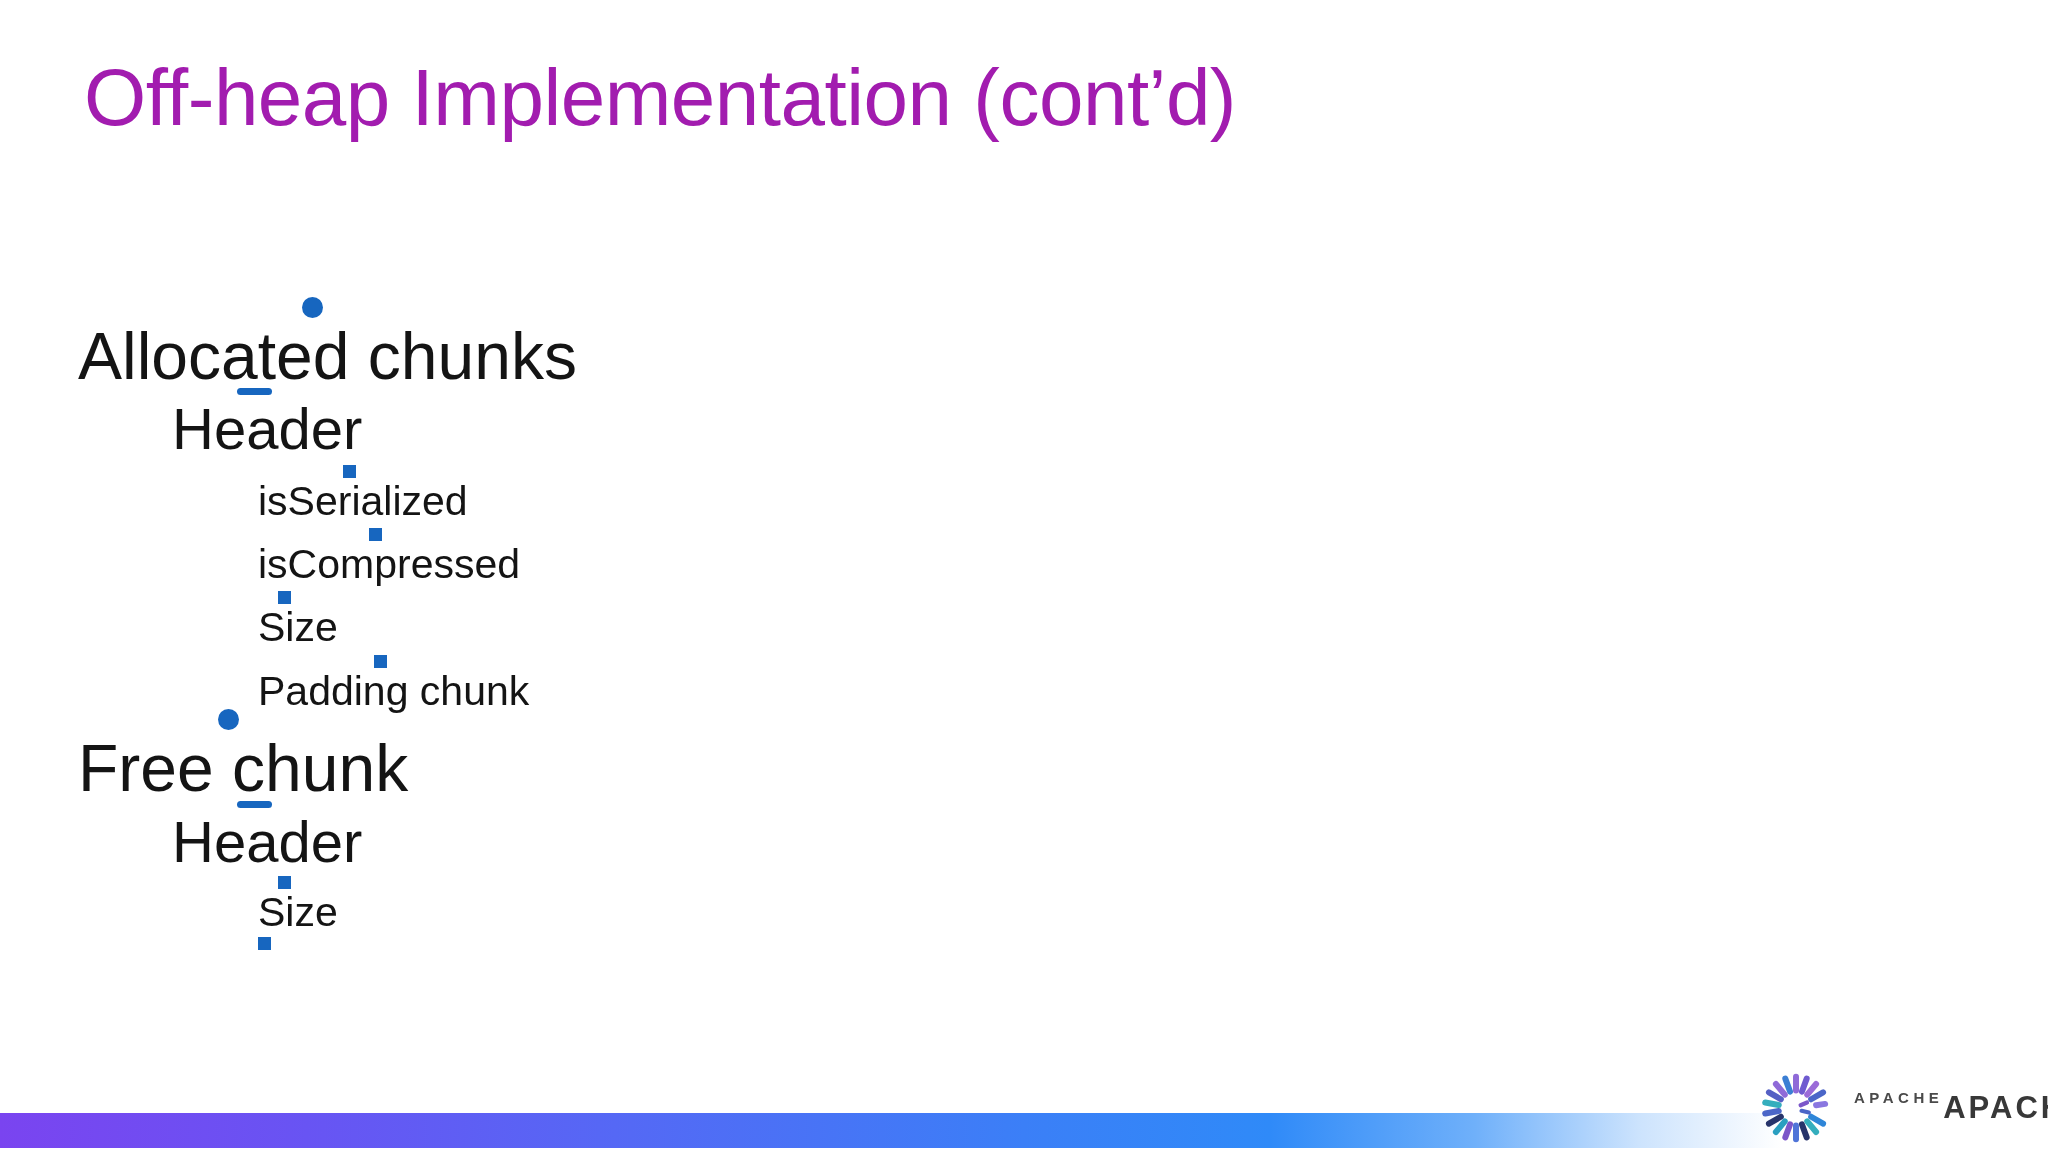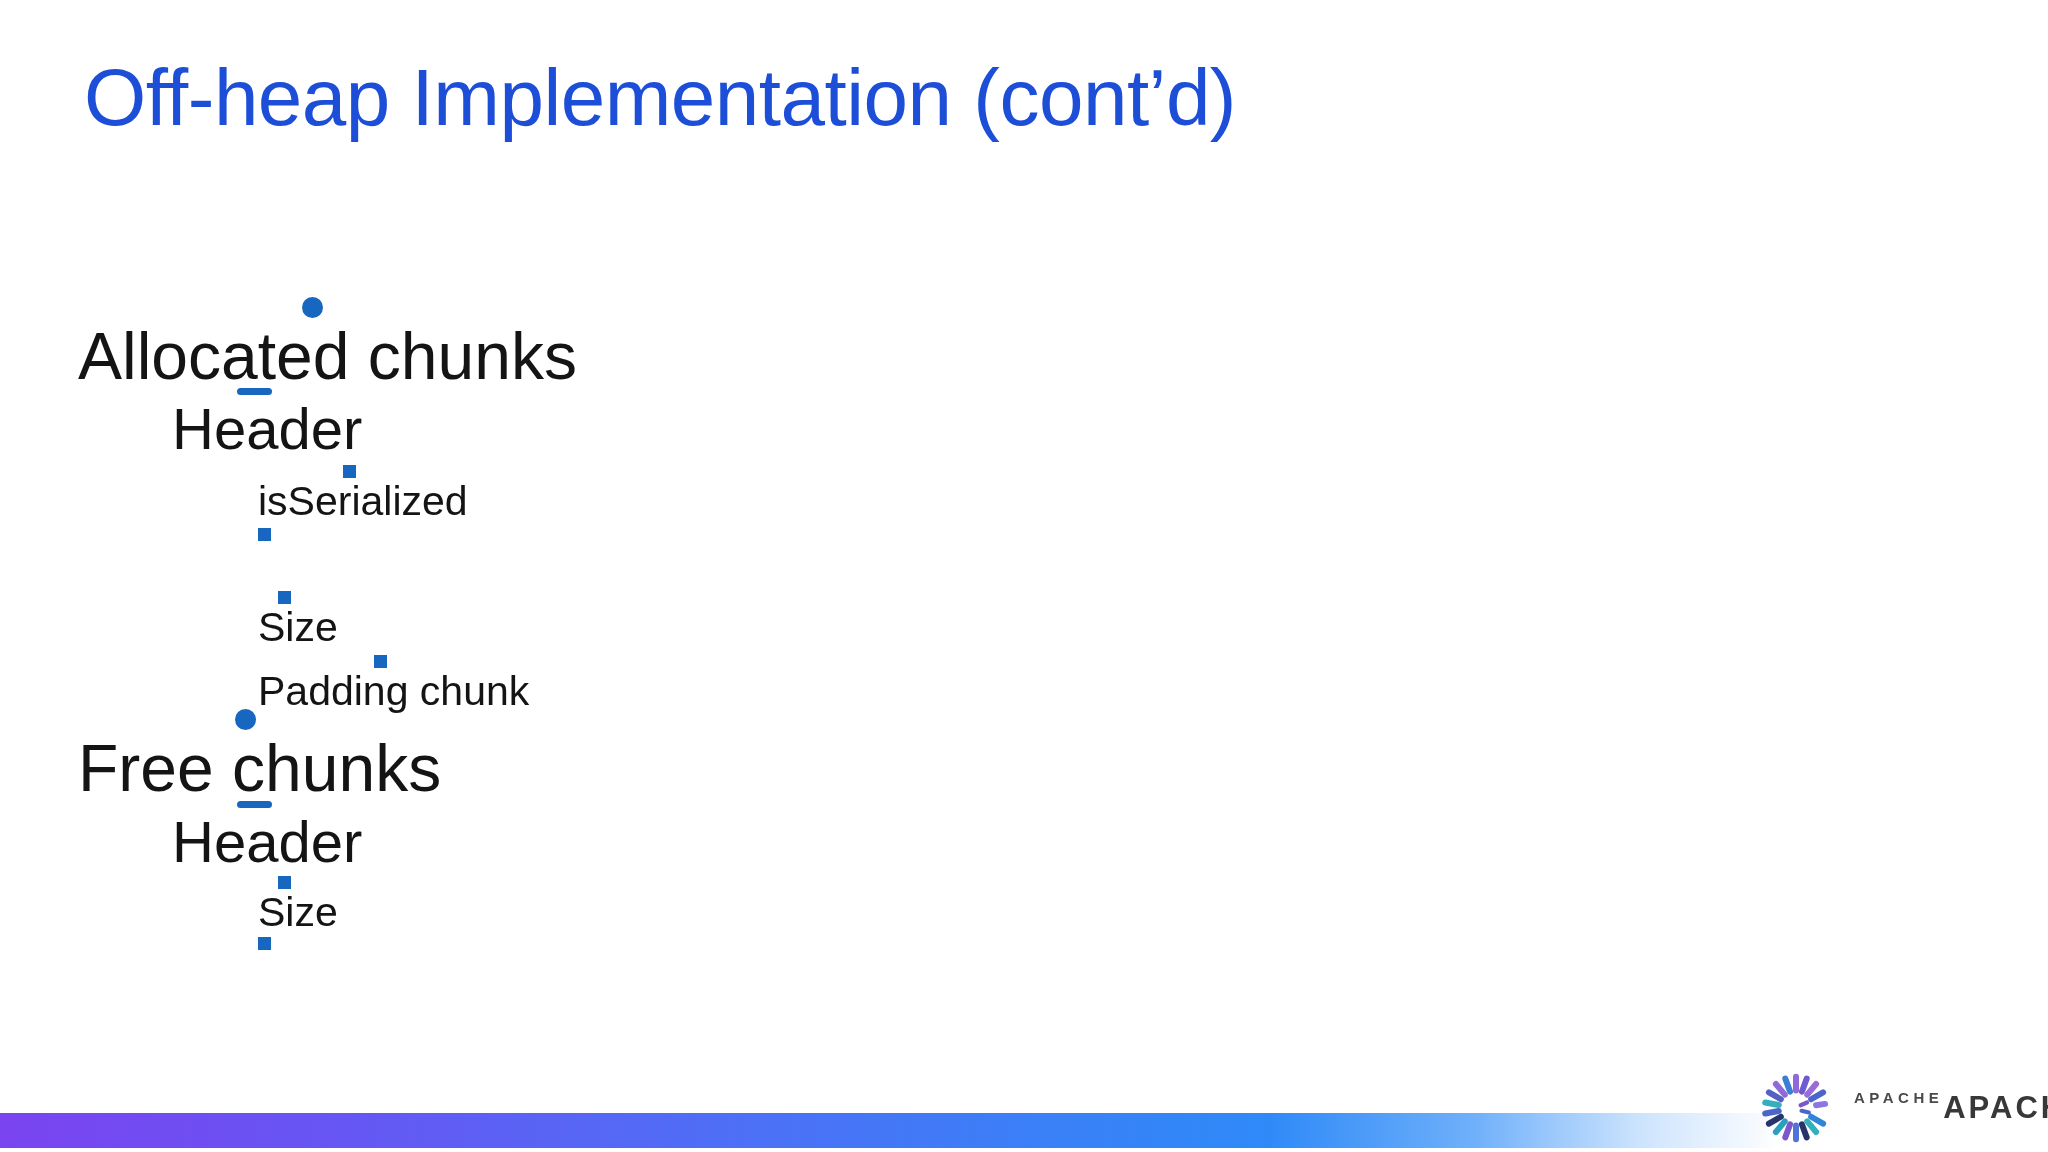--- a/index.html
+++ b/index.html
@@ -11,21 +11,21 @@
     overflow: hidden;
   }
   .slide { position: absolute; inset: 0; background: #ffffff; }
 
   .title {
     position: absolute;
     left: 84px; top: 52px;
     margin: 0;
     font-size: 80px;
     font-weight: 400;
-    color: #1d4ed8;
+    color: #a21caf;
     letter-spacing: -0.5px;
     white-space: nowrap;
   }
 
   .row {
     position: absolute;
     display: flex;
     align-items: center;
     color: #141414;
     white-space: nowrap;
@@ -99,35 +99,36 @@
       <span>Header</span>
     </div>
 
     <div class="row l3" style="top:461px">
       <span class="b-sq"></span>
       <span>isSerialized</span>
     </div>
 
     <div class="row l3" style="top:524px">
       <span class="b-sq"></span>
+      <span>isCompressed</span>
     </div>
 
     <div class="row l3" style="top:587px">
       <span class="b-sq"></span>
       <span>Size</span>
     </div>
 
     <div class="row l3" style="top:651px">
       <span class="b-sq"></span>
       <span>Padding chunk</span>
     </div>
 
     <div class="row l1" style="top:705px">
       <span class="b-dot"></span>
-      <span>Free chunks</span>
+      <span>Free chunk</span>
     </div>
 
     <div class="row l2" style="top:795px">
       <span class="b-dash"></span>
       <span>Header</span>
     </div>
 
     <div class="row l3" style="top:872px">
       <span class="b-sq"></span>
       <span>Size</span>

